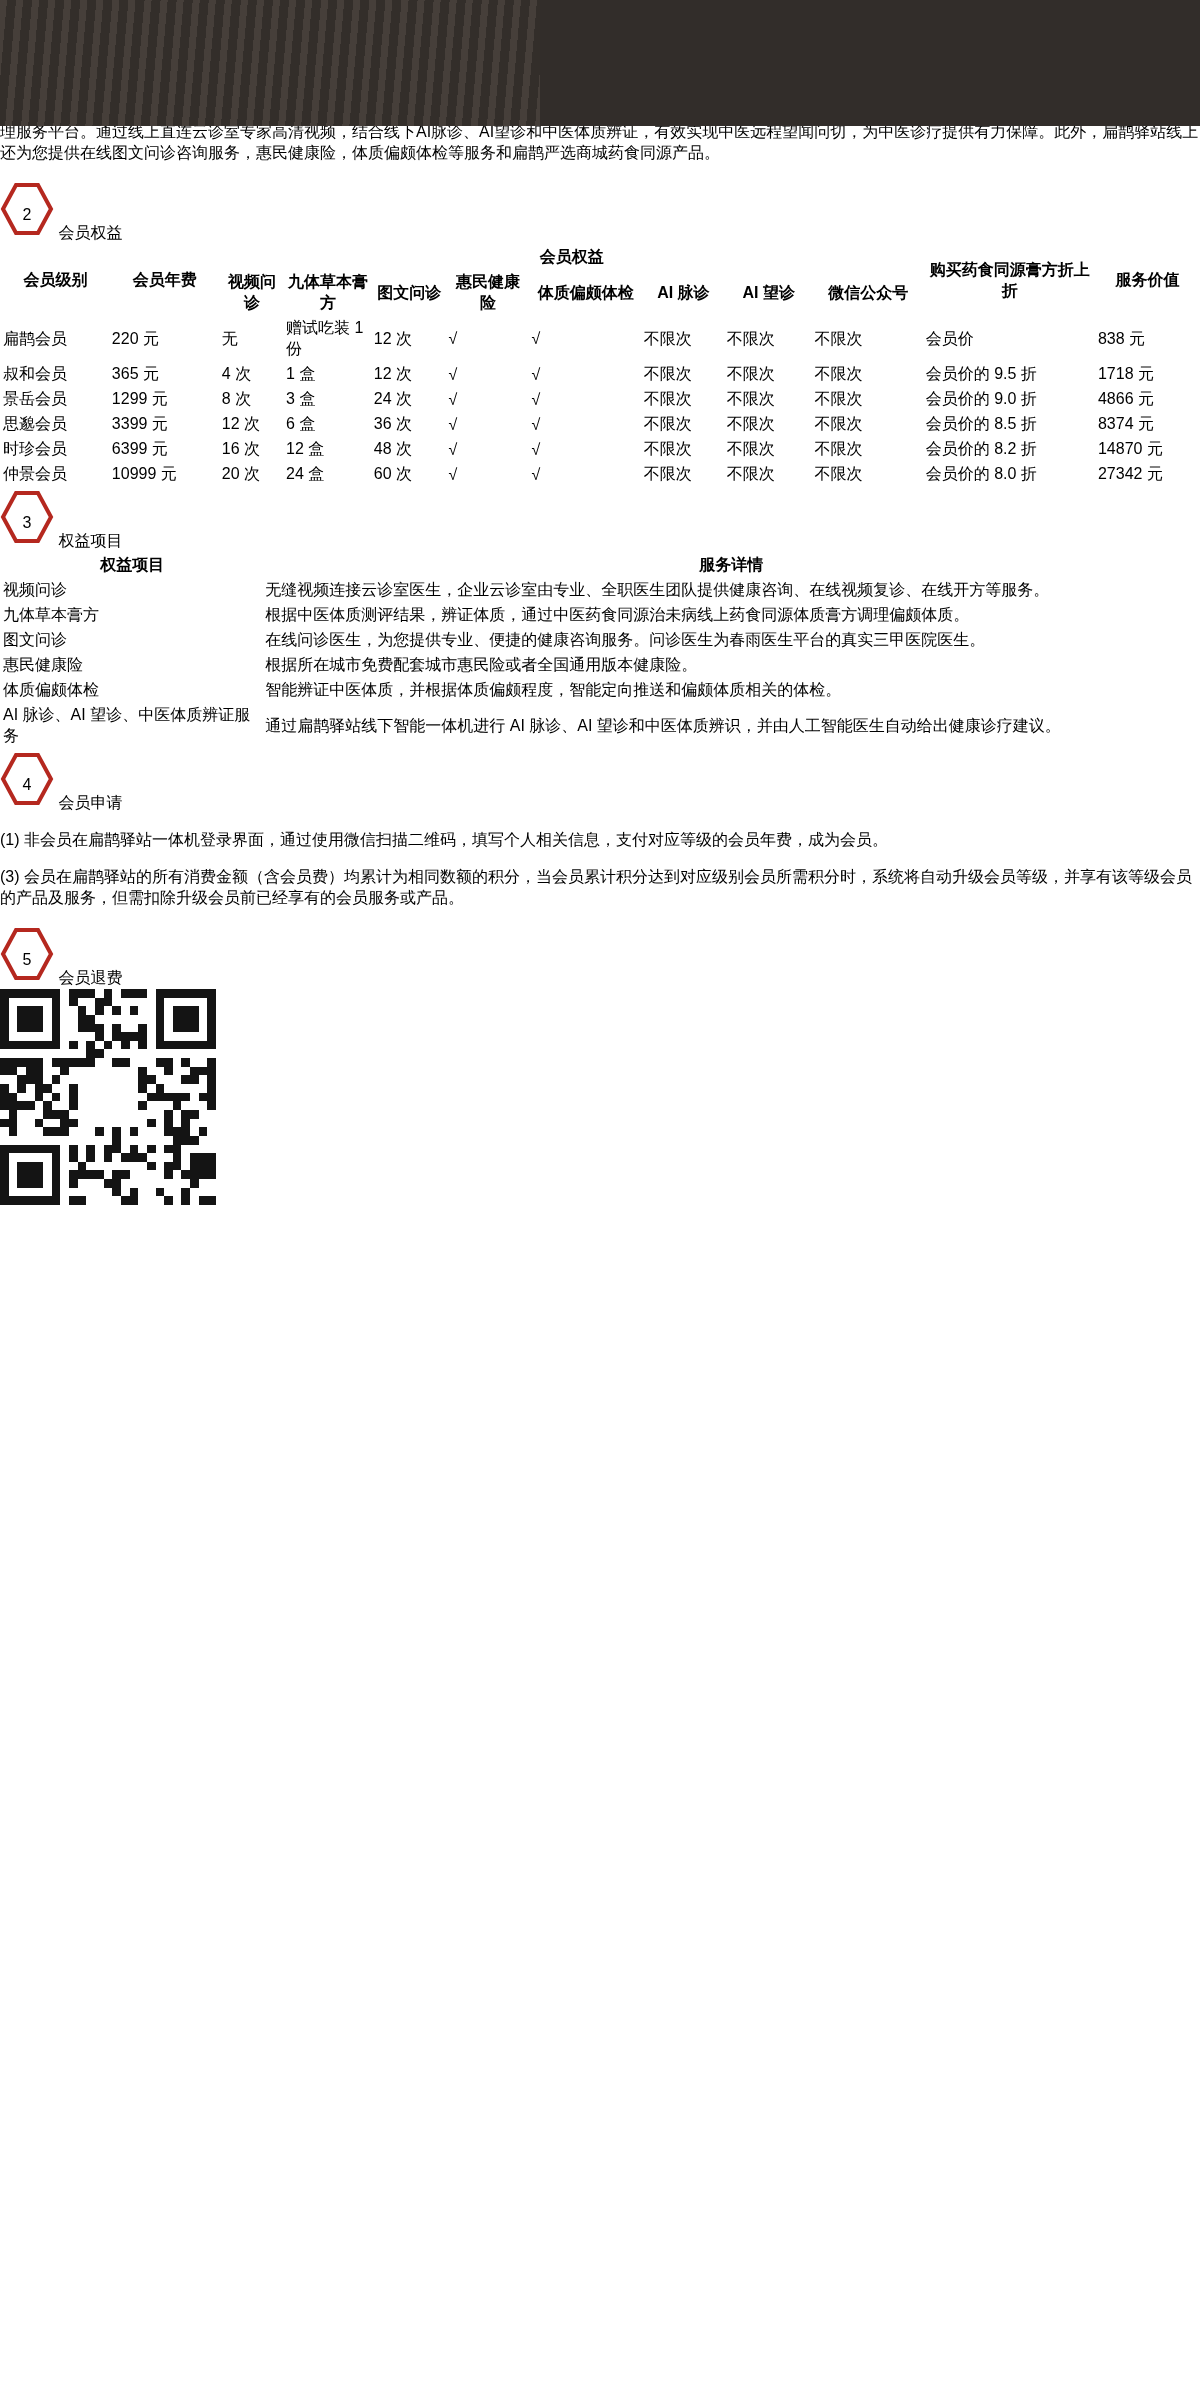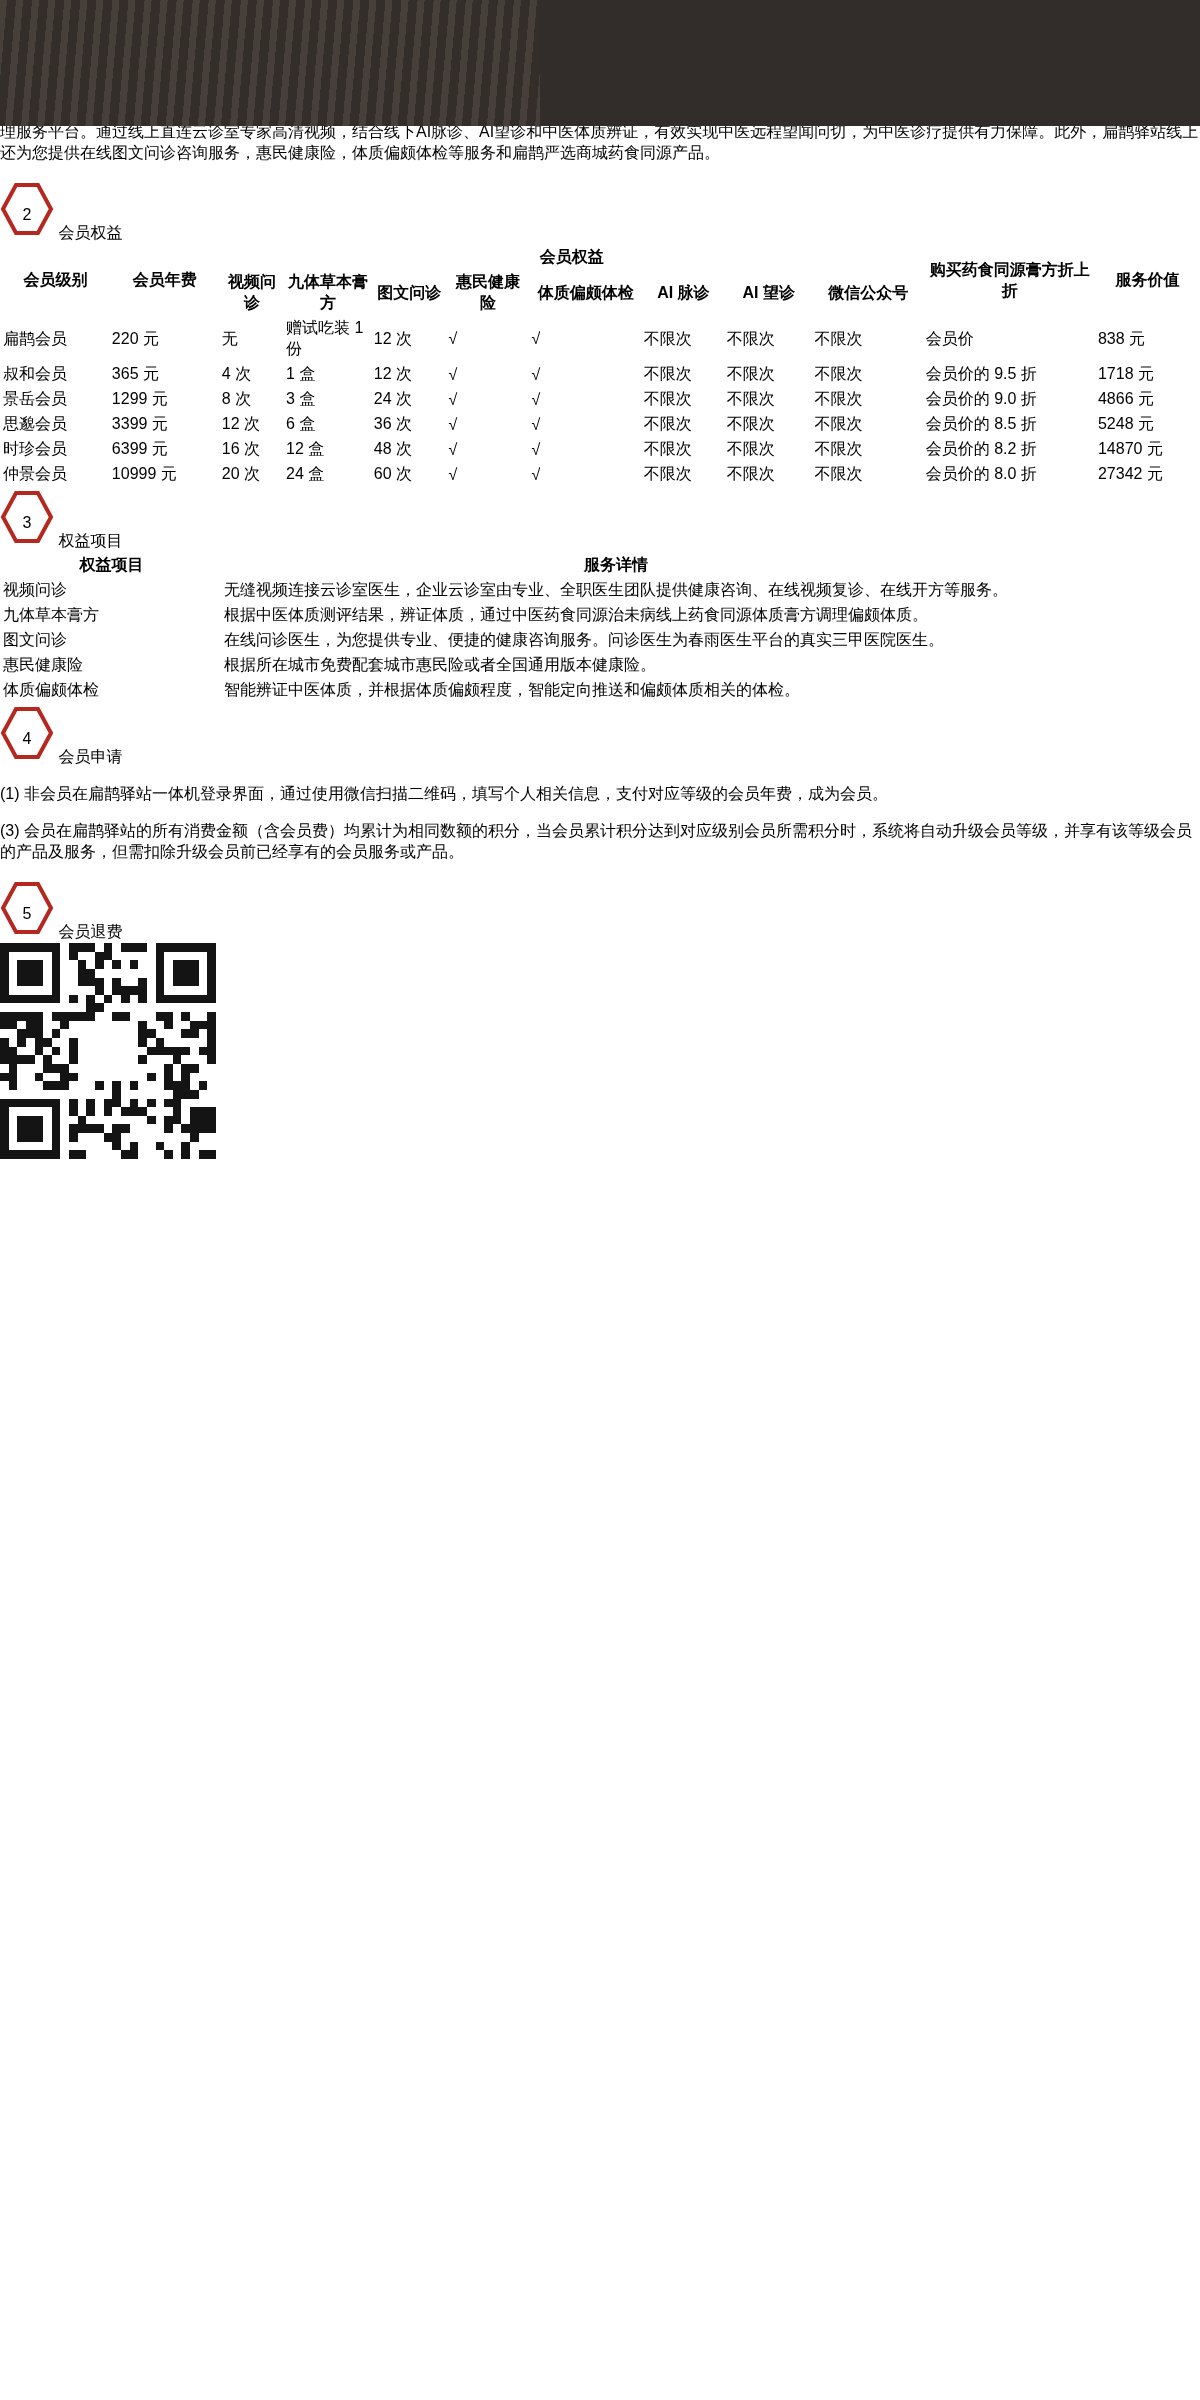--- a/index.html
+++ b/index.html
@@ -192,21 +192,21 @@
             <td>3399 元</td>
             <td>12 次</td>
             <td>6 盒</td>
             <td>36 次</td>
             <td class="check">√</td>
             <td class="check">√</td>
             <td>不限次</td>
             <td>不限次</td>
             <td>不限次</td>
             <td>会员价的 8.5 折</td>
-            <td>5248 元</td>
+            <td>8374 元</td>
           </tr>
           <tr>
             <td>时珍会员</td>
             <td>6399 元</td>
             <td>16 次</td>
             <td>12 盒</td>
             <td>48 次</td>
             <td class="check">√</td>
             <td class="check">√</td>
             <td>不限次</td>
@@ -266,20 +266,24 @@
             <td class="iname">图文问诊</td>
             <td class="detail">在线问诊医生，为您提供专业、便捷的健康咨询服务。问诊医生为春雨医生平台的真实三甲医院医生。</td>
           </tr>
           <tr>
             <td class="iname">惠民健康险</td>
             <td class="detail">根据所在城市免费配套城市惠民险或者全国通用版本健康险。</td>
           </tr>
           <tr>
             <td class="iname">体质偏颇体检</td>
             <td class="detail">智能辨证中医体质，并根据体质偏颇程度，智能定向推送和偏颇体质相关的体检。</td>
+          </tr>
+          <tr>
+            <td class="iname">AI 脉诊、AI 望诊、中医体质辨证服务</td>
+            <td class="detail">通过扁鹊驿站线下智能一体机进行 AI 脉诊、AI 望诊和中医体质辨识，并由人工智能医生自动给出健康诊疗建议。</td>
           </tr>
         </tbody>
     </table>
   </div>
 
   <div class="sec" style="top:1502px;">
     <svg class="hex" width="54" height="58" viewBox="0 0 54 58">
       <polygon points="3,29 16,5 38,5 51,29 38,53 16,53" fill="none" stroke="#b5281f" stroke-width="4"></polygon>
       <text x="27" y="40" text-anchor="middle" class="hexnum">4</text>
     </svg>

